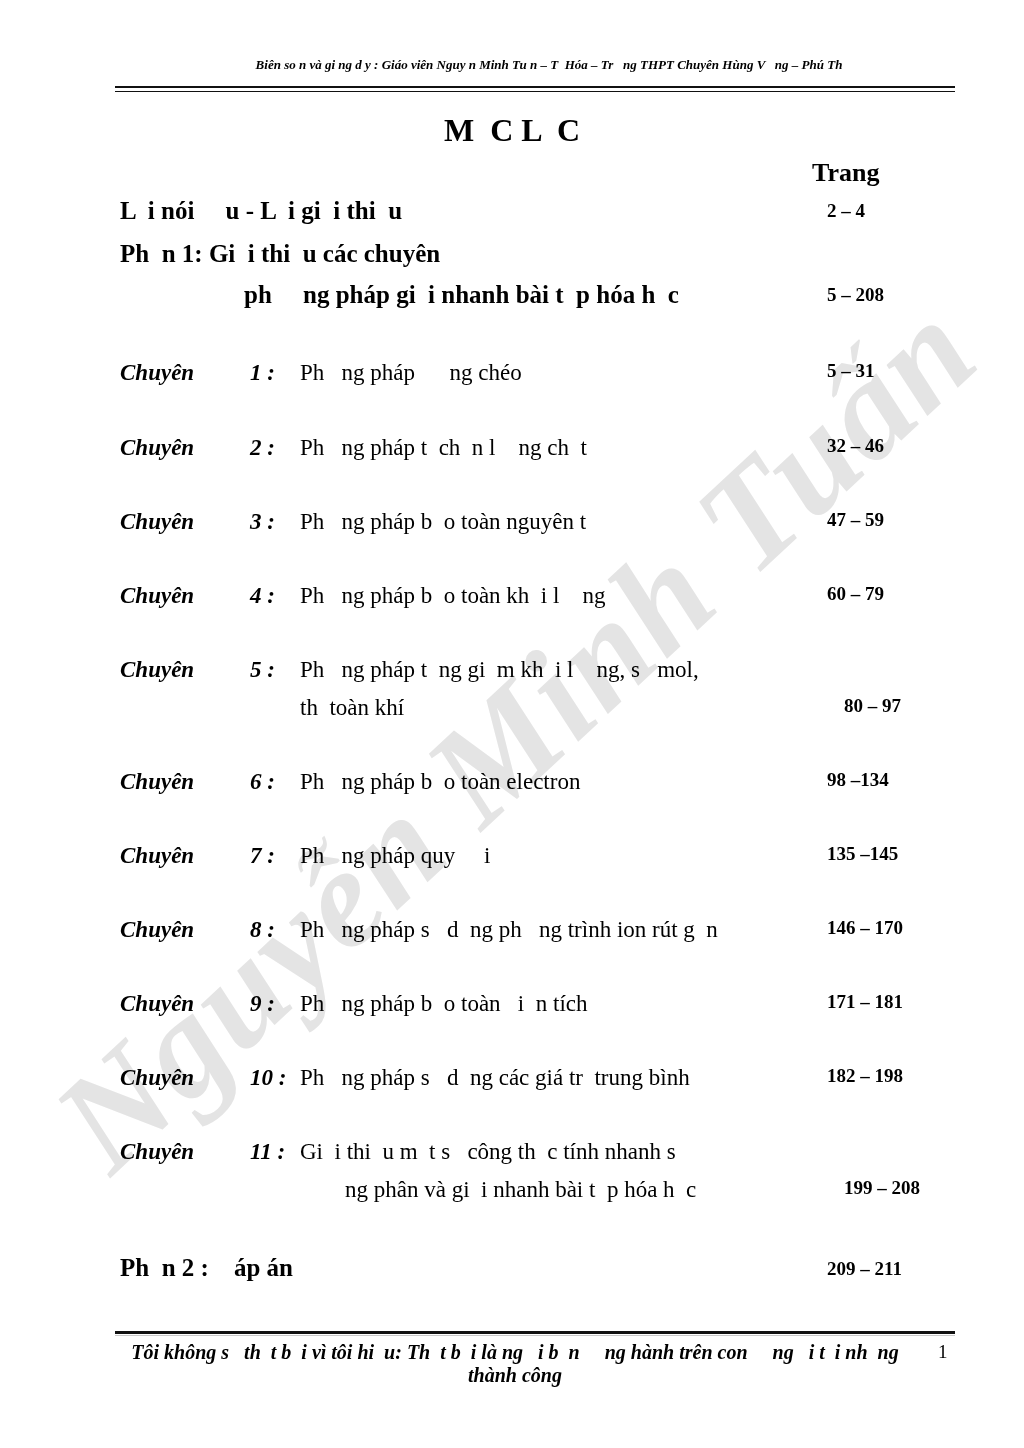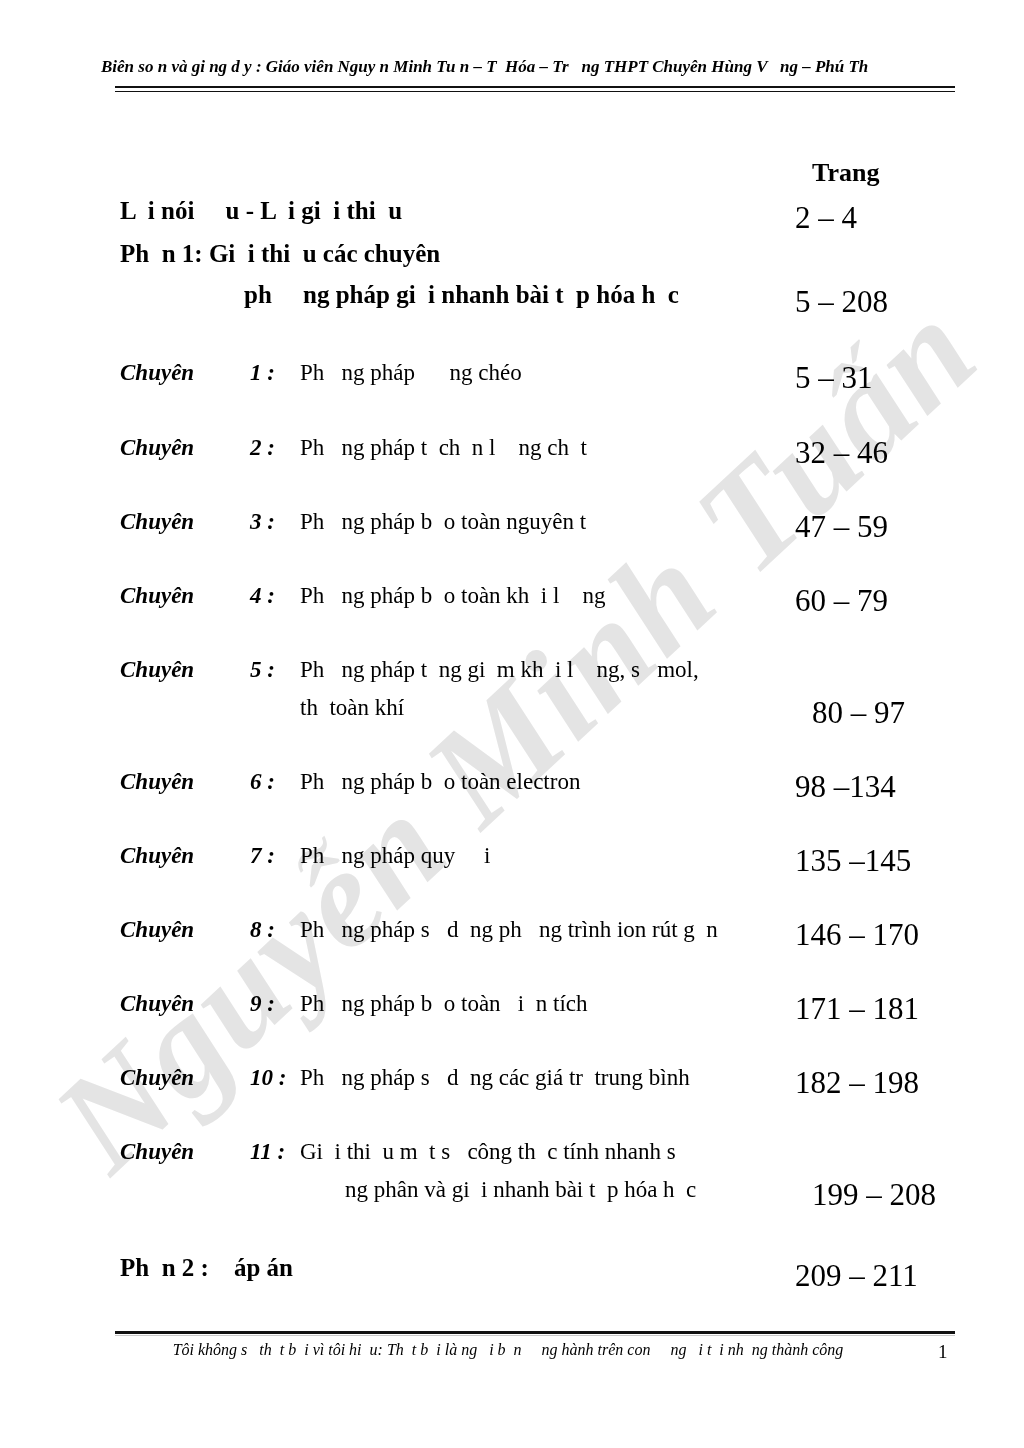--- a/index.html
+++ b/index.html
@@ -16,23 +16,23 @@
   .watermark{
     position:absolute;left:515px;top:735px;
     transform:translate(-50%,-50%) rotate(-43deg);
     font-size:142px;font-style:italic;font-weight:bold;
     color:#e4e4e4;white-space:nowrap;z-index:1;
     letter-spacing:2px;
   }
   .content{position:absolute;inset:0;z-index:2;}
   
   .header-text{
-    position:absolute;top:57px;left:101px;width:840px;
-    font-style:italic;font-weight:bold;
-    font-size:17px;
+    position:absolute;top:57px;left:129px;width:840px;
+    text-align:center;font-style:italic;font-weight:bold;
+    font-size:13px;
   }
   .header-rule{
     position:absolute;top:86px;left:115px;width:840px;height:3px;
     border-top:2px solid #111;border-bottom:1px solid #111;
   }
   
   .doc-title{
     position:absolute;top:112px;left:0;width:1024px;
     text-align:center;font-weight:bold;font-size:32px;
   }
@@ -44,49 +44,50 @@
   .row{position:absolute;left:0;width:1024px;height:40px;padding-left:48px;}
   .row span{position:absolute;top:0;}
   .bold-row{font-weight:bold;font-size:25px;}
   .lbl-front{left:120px;}
   .lbl-indent{left:244px;}
   .chy-lbl{left:120px;font-weight:bold;font-style:italic;font-size:23px;}
   .chy-num{left:250px;font-weight:bold;font-style:italic;font-size:23px;}
   .chy-txt{left:300px;font-size:23px;}
   .chy-txt2{left:300px;top:38px !important;font-size:23px;}
   .chy-txt2-indent{left:345px;top:38px !important;font-size:23px;}
-  .pg{left:795px;font-size:31px;font-weight:normal;font-style:normal;}
+  .pg{left:827px;font-size:19px;font-weight:bold;font-style:normal;}
   .pg-l2{top:38px !important;margin-left:17px;}
   
   .footer-rule{
     position:absolute;top:1331px;left:115px;width:840px;height:1px;
     border-top:3px solid #111;border-bottom:1px solid #c9c9c9;
   }
   .footer-text{
-    position:absolute;top:1341px;left:108px;width:800px;
-    text-align:center;font-style:italic;font-weight:normal;
-    font-size:16px;
+    position:absolute;top:1341px;left:115px;width:800px;
+    text-align:center;font-style:italic;font-weight:bold;
+    font-size:20px;
   }
   .footer-page{
     position:absolute;top:1341px;left:938px;
     font-size:19px;
   }
 </style>
 </head>
 <body>
 
 <div class="page">
 
   <div class="watermark pre">Nguyễn Minh Tuấn</div>
 
   <div class="content">
 
     <div class="header-text pre">Biên so n và gi ng d y : Giáo viên Nguy n Minh Tu n – T  Hóa – Tr   ng THPT Chuyên Hùng V   ng – Phú Th</div>
     <div class="header-rule"></div>
 
+    <div class="doc-title pre">M  C L  C</div>
 
     <div class="trang pre">Trang</div>
 
     <div class="row bold-row" style="top:197px">
       <span class="lbl-front pre">L  i nói     u - L  i gi  i thi  u</span>
       <span class="pg pre" style="top:3px">2 – 4</span>
     </div>
     <div class="row bold-row" style="top:240px">
       <span class="lbl-front pre">Ph  n 1: Gi  i thi  u các chuyên</span>
     </div>

